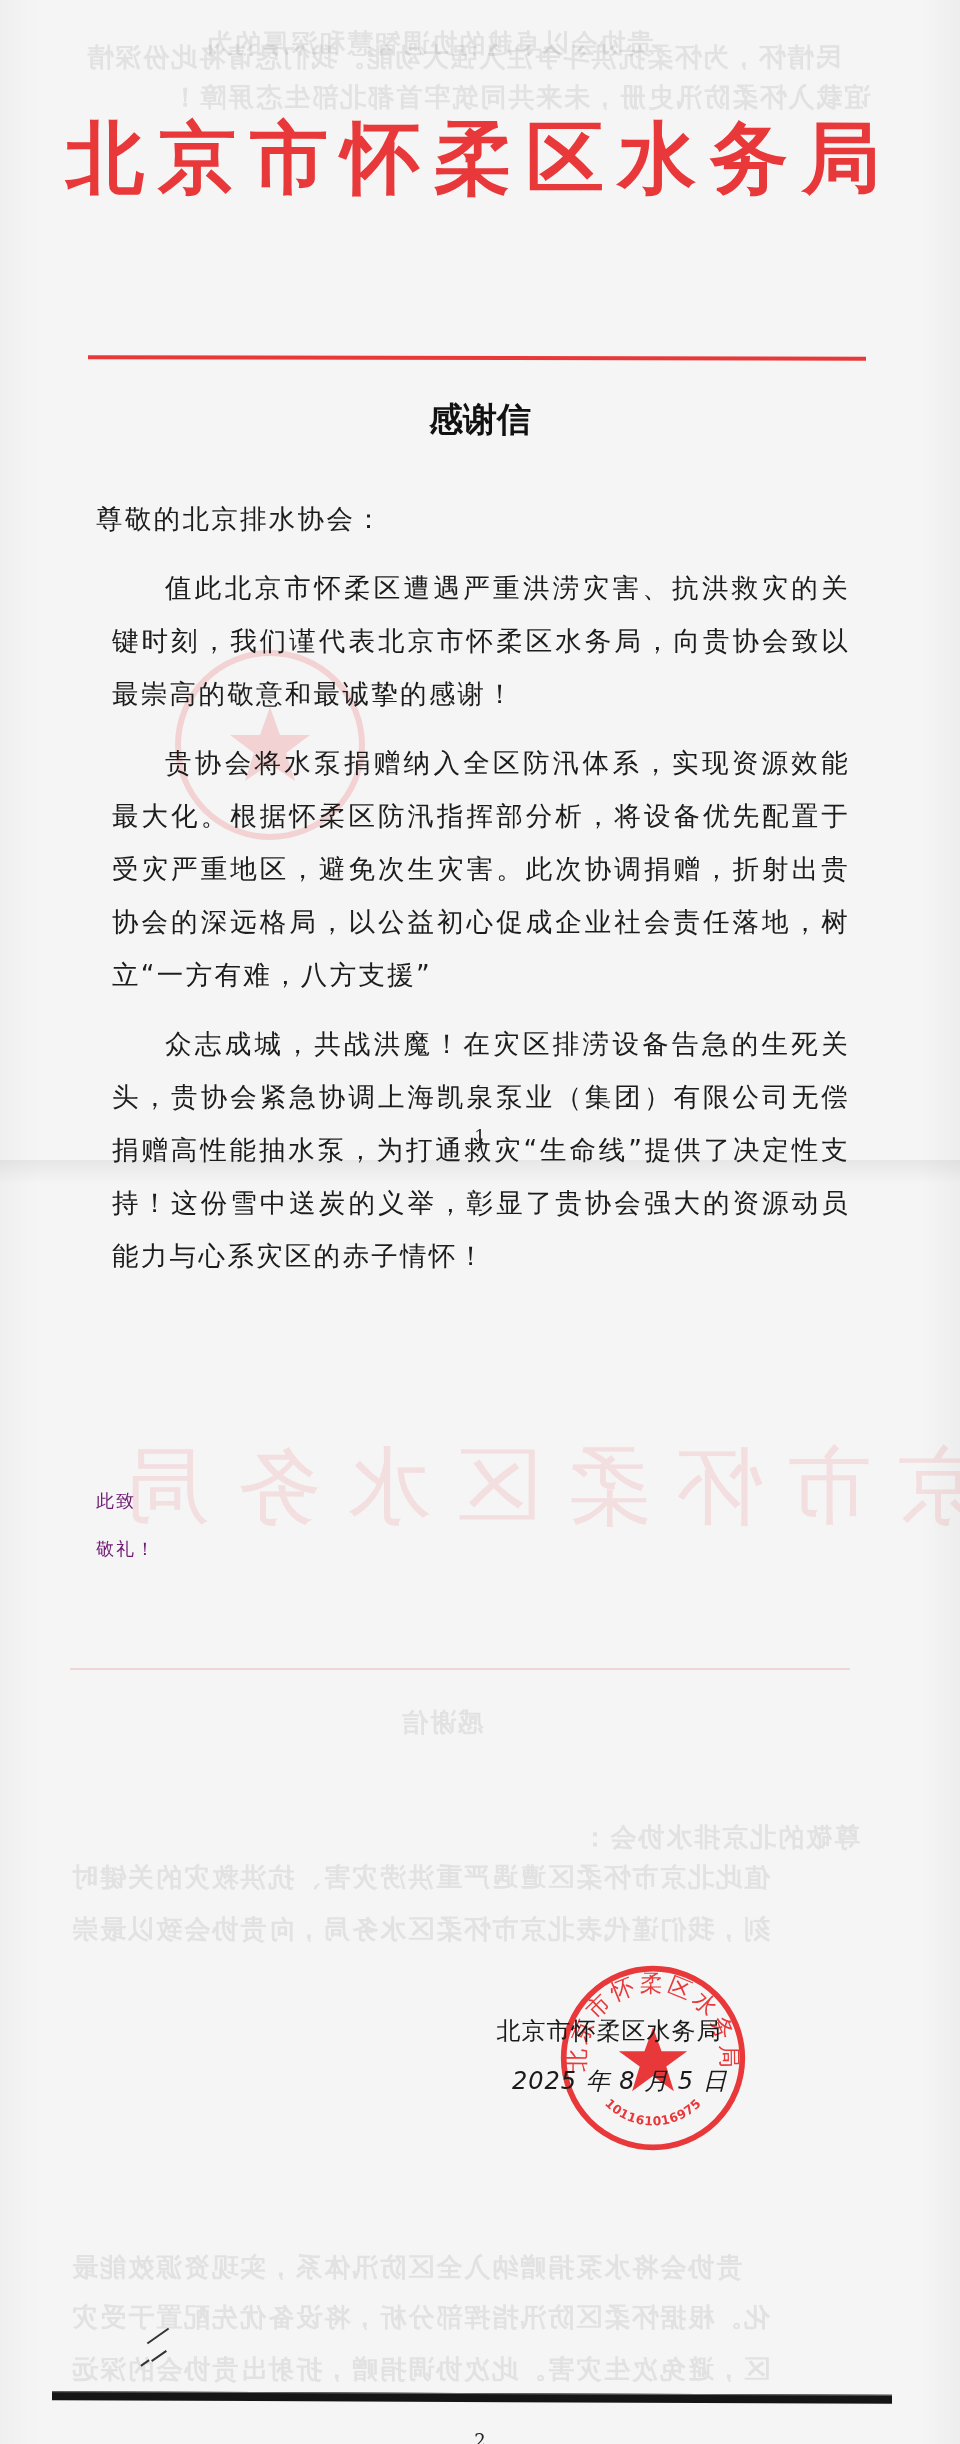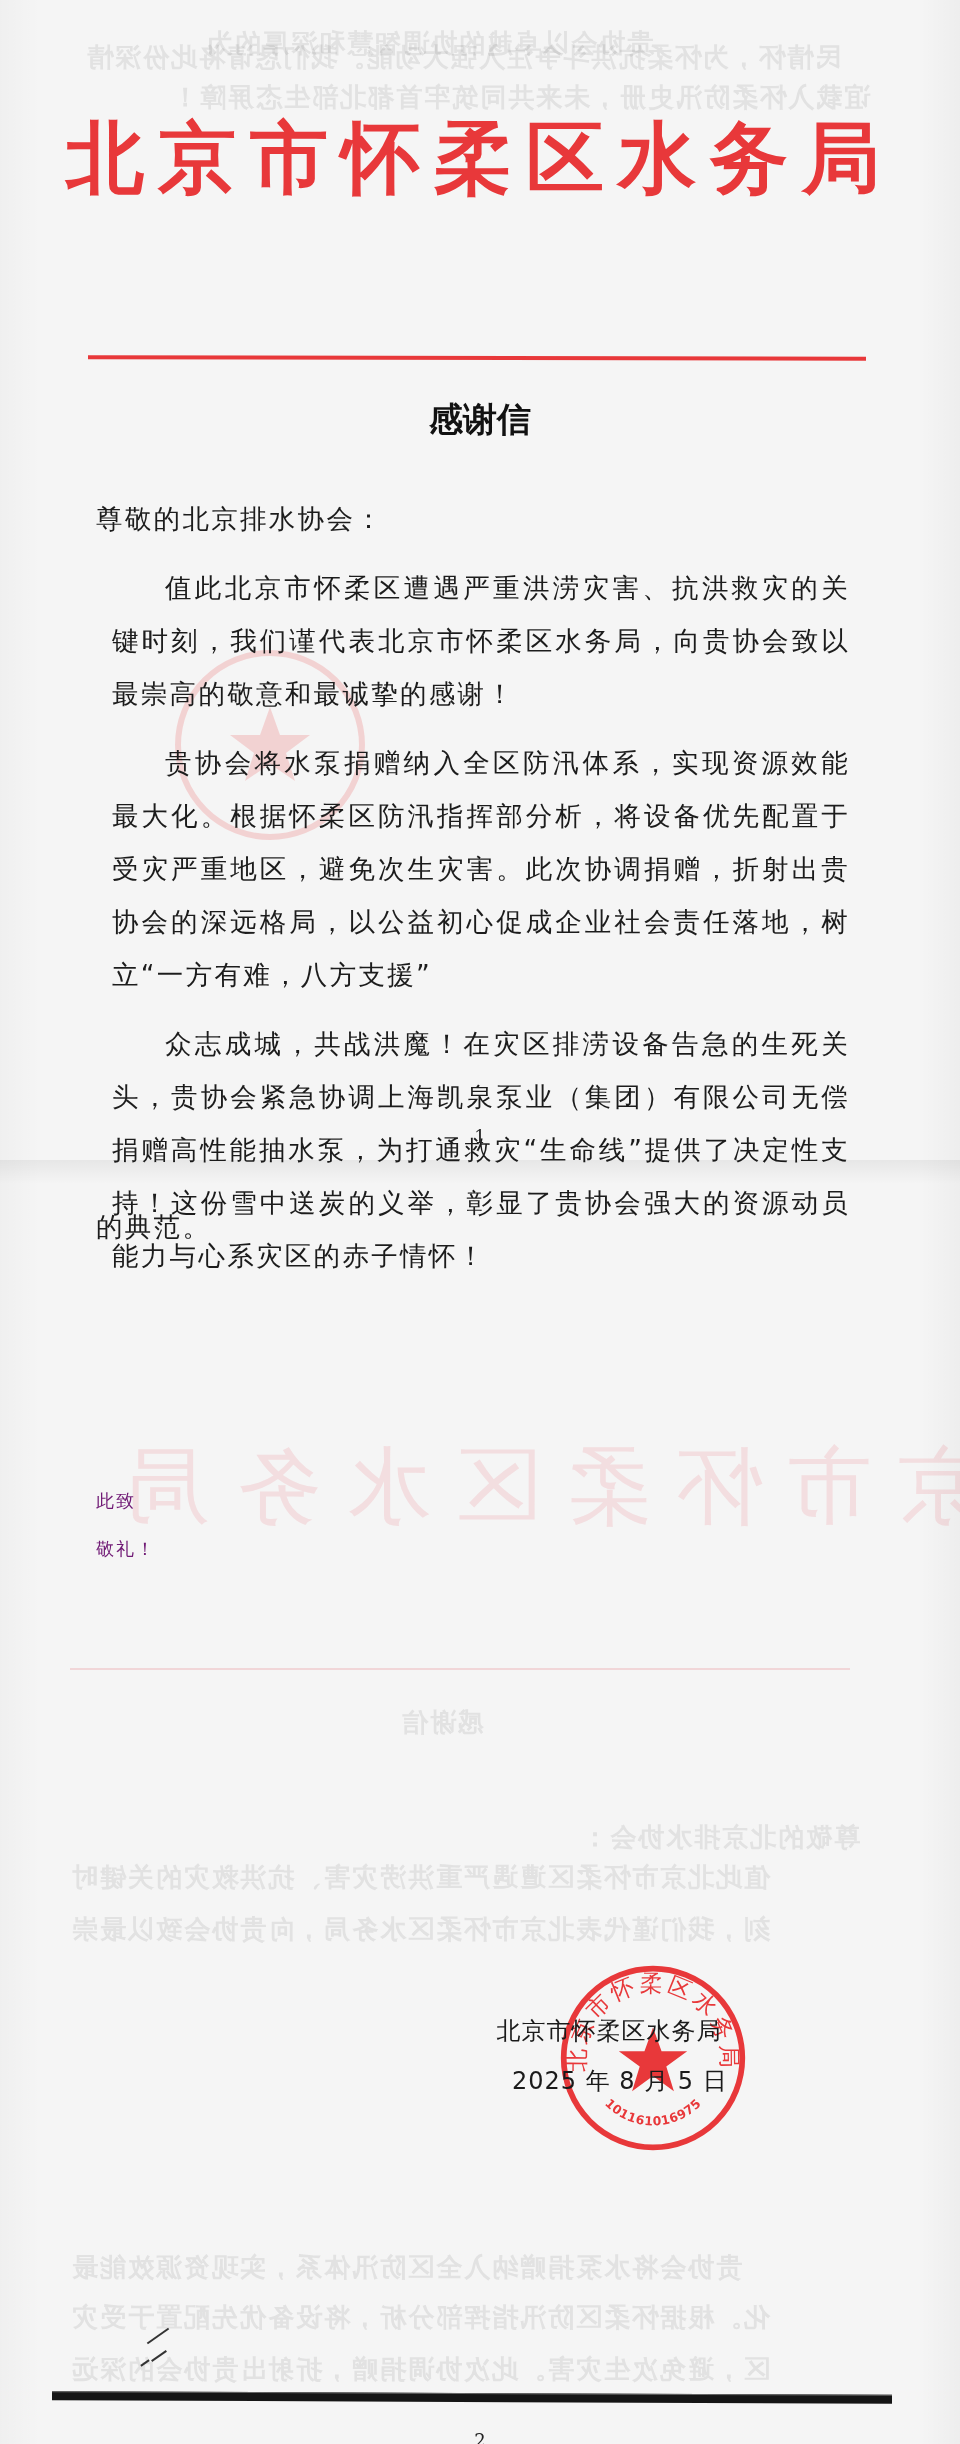--- a/index.html
+++ b/index.html
@@ -46,21 +46,21 @@
   .closing2 { top: 1524px; }
 
   .page-num { position: absolute; width: 960px; text-align: center; font-family: "DejaVu Serif", "Liberation Serif", serif; font-size: 18px; color: #222; }
   .pn1 { top: 1126px; }
   .pn2 { top: 2430px; }
 
   .page-gap { position: absolute; left: 0; top: 1160px; width: 960px; height: 24px;
     background: linear-gradient(180deg, rgba(0,0,0,0.06), rgba(0,0,0,0)); }
 
   .signature { position: absolute; left: 490px; top: 2006px; font-size: 24px; line-height: 50px; color: #1a1a1a; letter-spacing: 1px; text-align: center; }
-  .sig-date { padding-left: 22px; letter-spacing: 1px; }
+  .sig-date { padding-left: 22px; letter-spacing: 1px; font-style: italic; }
 
   .stamp { position: absolute; left: 558px; top: 1963px; width: 190px; height: 190px; }
   .stamp-ghost { position: absolute; left: 170px; top: 645px; width: 200px; height: 200px; opacity: 0.18; }
 
   .bottom-rule { position: absolute; left: 52px; top: 2393px; width: 840px; height: 8px; background: #151515; border-top: 1px solid #666; transform: rotate(0.25deg); }
   .scratch { position: absolute; height: 2px; background: #333; transform: rotate(-35deg); }
 </style>
 </head>
 <body>
 
@@ -94,21 +94,20 @@
 <div class="body-text block1">
   <p class="p">值此北京市怀柔区遭遇严重洪涝灾害、抗洪救灾的关键时刻，我们谨代表北京市怀柔区水务局，向贵协会致以最崇高的敬意和最诚挚的感谢！</p>
   <p class="p">贵协会将水泵捐赠纳入全区防汛体系，实现资源效能最大化。根据怀柔区防汛指挥部分析，将设备优先配置于受灾严重地区，避免次生灾害。此次协调捐赠，折射出贵协会的深远格局，以公益初心促成企业社会责任落地，树立“一方有难，八方支援”</p>
   <p class="p">众志成城，共战洪魔！在灾区排涝设备告急的生死关头，贵协会紧急协调上海凯泉泵业（集团）有限公司无偿捐赠高性能抽水泵，为打通救灾“生命线”提供了决定性支持！这份雪中送炭的义举，彰显了贵协会强大的资源动员能力与心系灾区的赤子情怀！</p>
 </div>
 
 <div class="page-num pn1">1</div>
 <div class="page-gap"></div>
 
 <div class="body-text block2">
-  <p style="margin:0;">的典范。</p>
 </div>
 
 <div class="closing closing1">此致</div>
 <div class="closing closing2">敬礼！</div>
 
 <svg class="stamp" viewBox="0 0 200 200">
   <defs>
     <path id="arcTop" d="M 30,118 A 72,72 0 1,1 170,118"></path>
     <path id="arcBot" d="M 50,150 A 70,70 0 0,0 150,150"></path>
   </defs>

